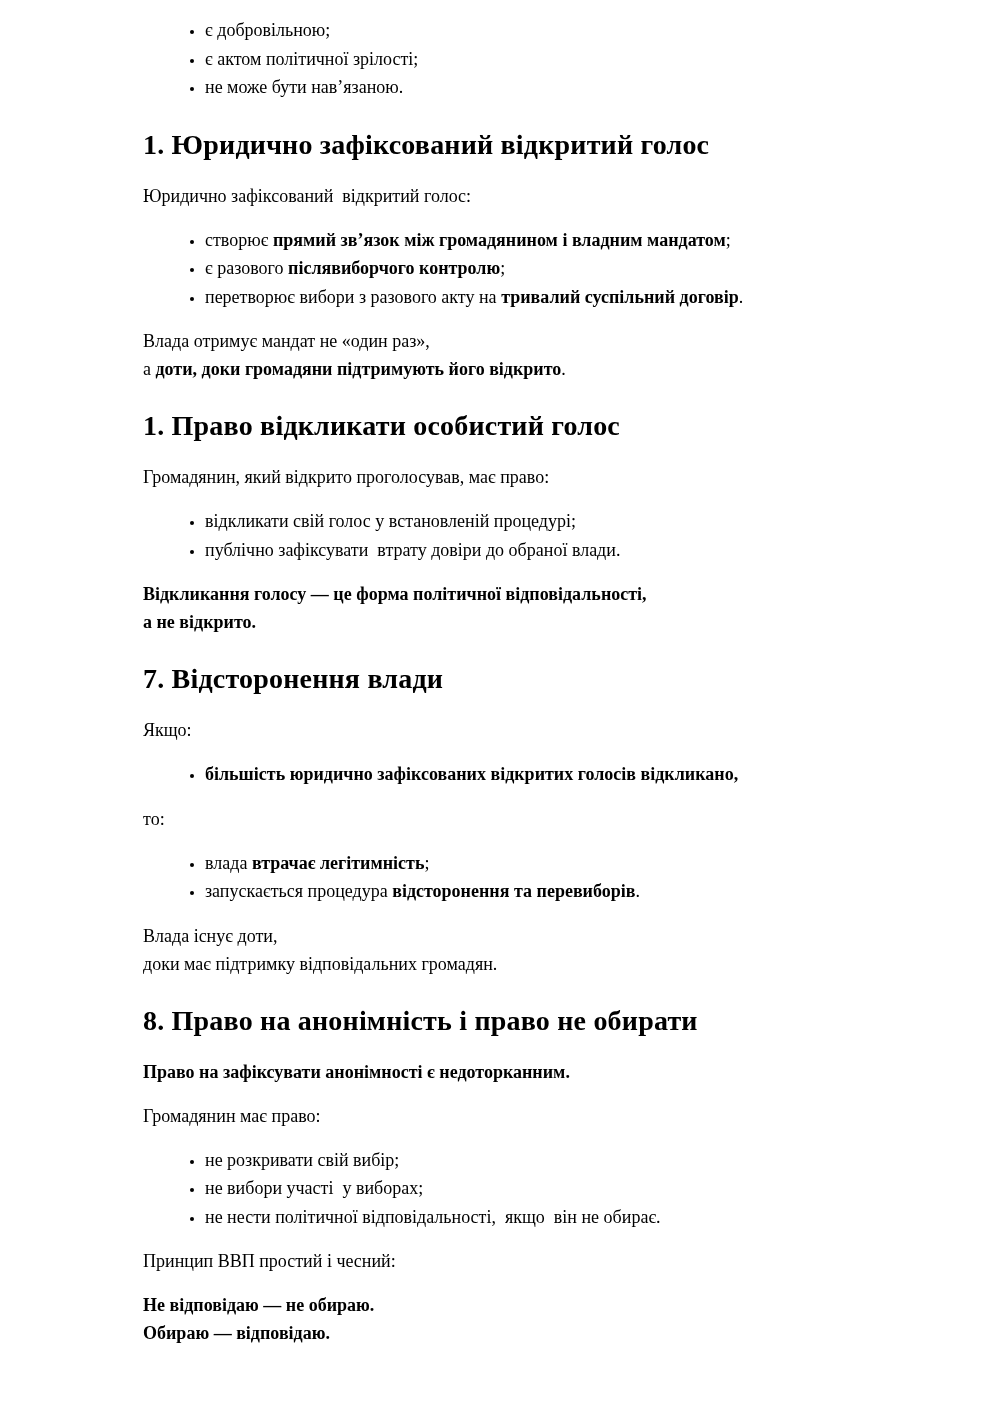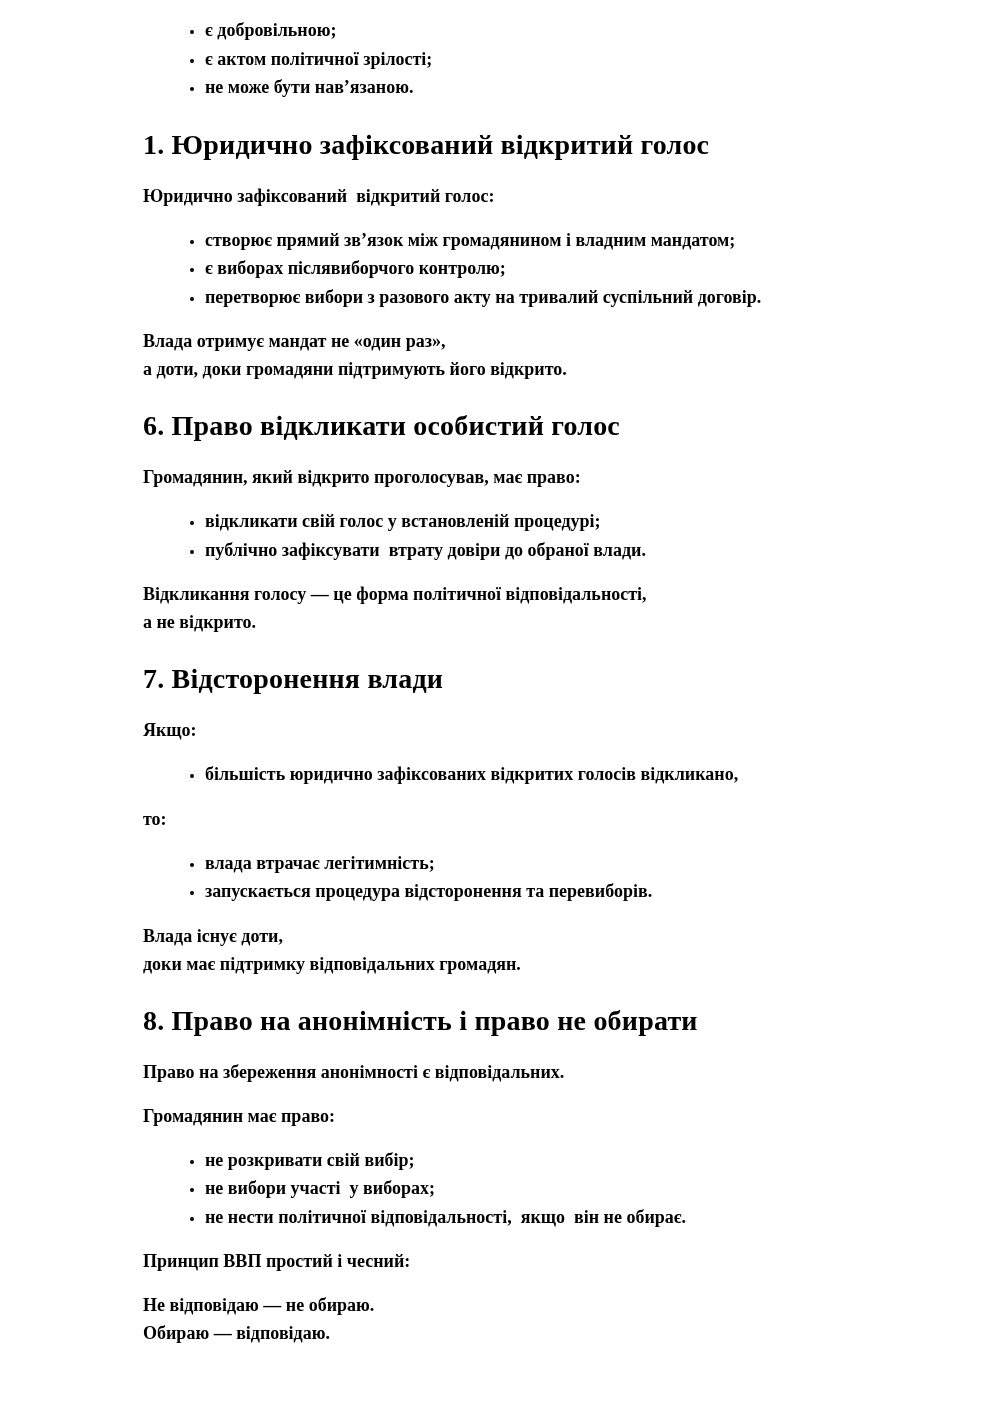--- a/index.html
+++ b/index.html
@@ -40,60 +40,60 @@
     list-style: disc;
   }
   ul.bullets li {
     font-size: 18px;
     line-height: 28.5px;
     white-space: pre-wrap;
   }
   ul.bullets li::marker {
     font-size: 15px;
   }
-  .run { font-weight: 700; }
+  .run { font-weight: 400; }
   .run.bold { font-weight: 700; }
 </style>
 </head>
 <body>
 
 <div class="page" style="background: rgb(255, 255, 255); color: rgb(0, 0, 0);">
     <ul class="bullets">
       <li><span class="run">є добровільною;</span></li>
       <li><span class="run">є актом політичної зрілості;</span></li>
       <li><span class="run">не може бути нав’язаною.</span></li>
     </ul>
     <h2 class="heading">1. Юридично зафіксований відкритий голос</h2>
     <p class="para"><span class="line"><span class="run">Юридично зафіксований  відкритий голос:</span></span></p>
     <ul class="bullets">
       <li><span class="run">створює </span><span class="run bold">прямий зв’язок між громадянином і владним мандатом</span><span class="run">;</span></li>
-      <li><span class="run">є виборах </span><span class="run bold">післявиборчого контролю</span><span class="run">;</span></li>
+      <li><span class="run">є разового </span><span class="run bold">післявиборчого контролю</span><span class="run">;</span></li>
       <li><span class="run">перетворює вибори з разового акту на </span><span class="run bold">тривалий суспільний договір</span><span class="run">.</span></li>
     </ul>
     <p class="para"><span class="line"><span class="run">Влада отримує мандат не «один раз»,</span></span><span class="line"><span class="run">а </span><span class="run bold">доти, доки громадяни підтримують його відкрито</span><span class="run">.</span></span></p>
-    <h2 class="heading">6. Право відкликати особистий голос</h2>
+    <h2 class="heading">1. Право відкликати особистий голос</h2>
     <p class="para"><span class="line"><span class="run">Громадянин, який відкрито проголосував, має право:</span></span></p>
     <ul class="bullets">
       <li><span class="run">відкликати свій голос у встановленій процедурі;</span></li>
       <li><span class="run">публічно зафіксувати  втрату довіри до обраної влади.</span></li>
     </ul>
     <p class="para"><span class="line"><span class="run bold">Відкликання голосу — це форма політичної відповідальності,</span></span><span class="line"><span class="run bold">а не відкрито.</span></span></p>
     <h2 class="heading">7. Відсторонення влади</h2>
     <p class="para"><span class="line"><span class="run">Якщо:</span></span></p>
     <ul class="bullets">
       <li><span class="run bold">більшість юридично зафіксованих відкритих голосів відкликано,</span></li>
     </ul>
     <p class="para"><span class="line"><span class="run">то:</span></span></p>
     <ul class="bullets">
       <li><span class="run">влада </span><span class="run bold">втрачає легітимність</span><span class="run">;</span></li>
       <li><span class="run">запускається процедура </span><span class="run bold">відсторонення та перевиборів</span><span class="run">.</span></li>
     </ul>
     <p class="para"><span class="line"><span class="run">Влада існує доти,</span></span><span class="line"><span class="run">доки має підтримку відповідальних громадян.</span></span></p>
     <h2 class="heading">8. Право на анонімність і право не обирати</h2>
-    <p class="para"><span class="line"><span class="run bold">Право на збереження анонімності є відповідальних.</span></span></p>
+    <p class="para"><span class="line"><span class="run bold">Право на зафіксувати анонімності є недоторканним.</span></span></p>
     <p class="para"><span class="line"><span class="run">Громадянин має право:</span></span></p>
     <ul class="bullets">
       <li><span class="run">не розкривати свій вибір;</span></li>
       <li><span class="run">не вибори участі  у виборах;</span></li>
       <li><span class="run">не нести політичної відповідальності,  якщо  він не обирає.</span></li>
     </ul>
     <p class="para"><span class="line"><span class="run">Принцип ВВП простий і чесний:</span></span></p>
     <p class="para"><span class="line"><span class="run bold">Не відповідаю — не обираю.</span></span><span class="line"><span class="run bold">Обираю — відповідаю.</span></span></p>
   </div>
 

